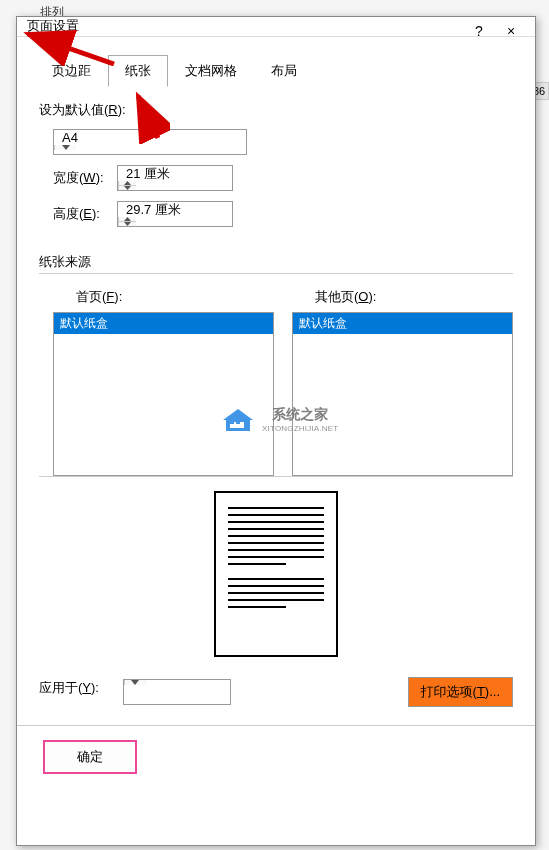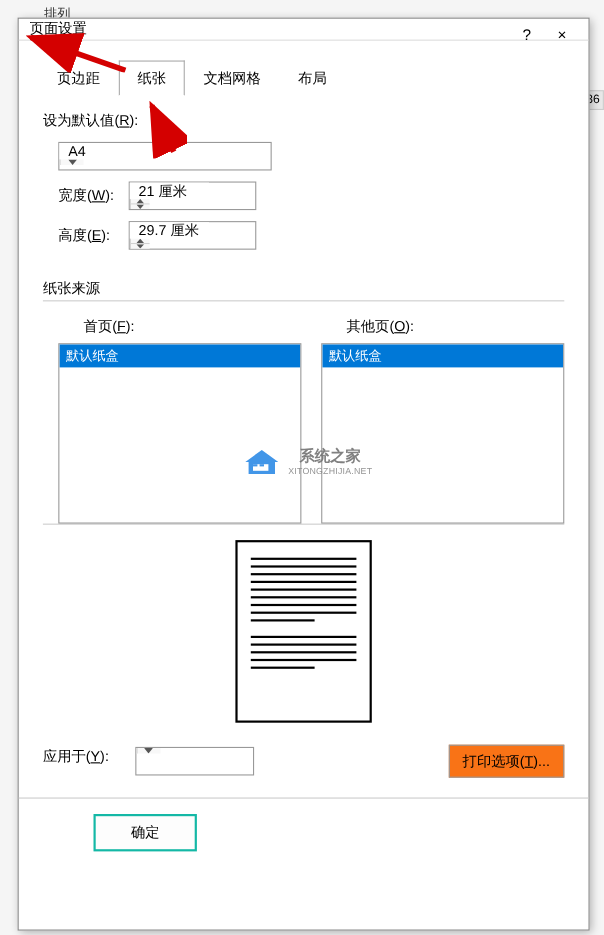--- a/index.html
+++ b/index.html
@@ -55,21 +55,21 @@
     .preview-box .line.short { width: 60%; }
     
     .bottom-row { display: flex; align-items: center; justify-content: space-between; margin-top: 6px; }
     .bottom-row .left { display: flex; gap: 24px; }
     .bottom-row label { font-size: 13px; }
     .opt-btn { padding: 5px 12px; font-size: 13px; border: 1px solid #999; background: #f97316; cursor: pointer; }
     
     .footer-hr { border: none; border-top: 1px solid #ccc; margin: 18px -22px 14px; }
     .footer { display: flex; justify-content: space-between; align-items: center; padding: 0 4px; }
     .footer button { padding: 7px 20px; font-size: 13px; border: 1px solid #999; background: #fdfdfd; cursor: pointer; }
-    .footer .ok { border: 2px solid #14b8a6; padding: 6px 32px; margin-left: 42px; }
+    .footer .ok { border: 2px solid #ec4899; padding: 6px 32px; }
     
     .watermark { position: absolute; left: 220px; top: 404px; display: flex; align-items: center; gap: 6px; opacity: 0.9; z-index: 10; pointer-events: none; }
     .watermark .logo { width: 36px; height: 30px; }
     .watermark .wm-text { display: flex; flex-direction: column; }
     .watermark .wm1 { font-size: 14px; font-weight: bold; color: #737373; text-align: center; }
     .watermark .wm2 { font-size: 8px; color: #888; letter-spacing: 0.2px; }
     
     .arrow-anno { position: absolute; z-index: 20; pointer-events: none; }
   </style>
 </head>

